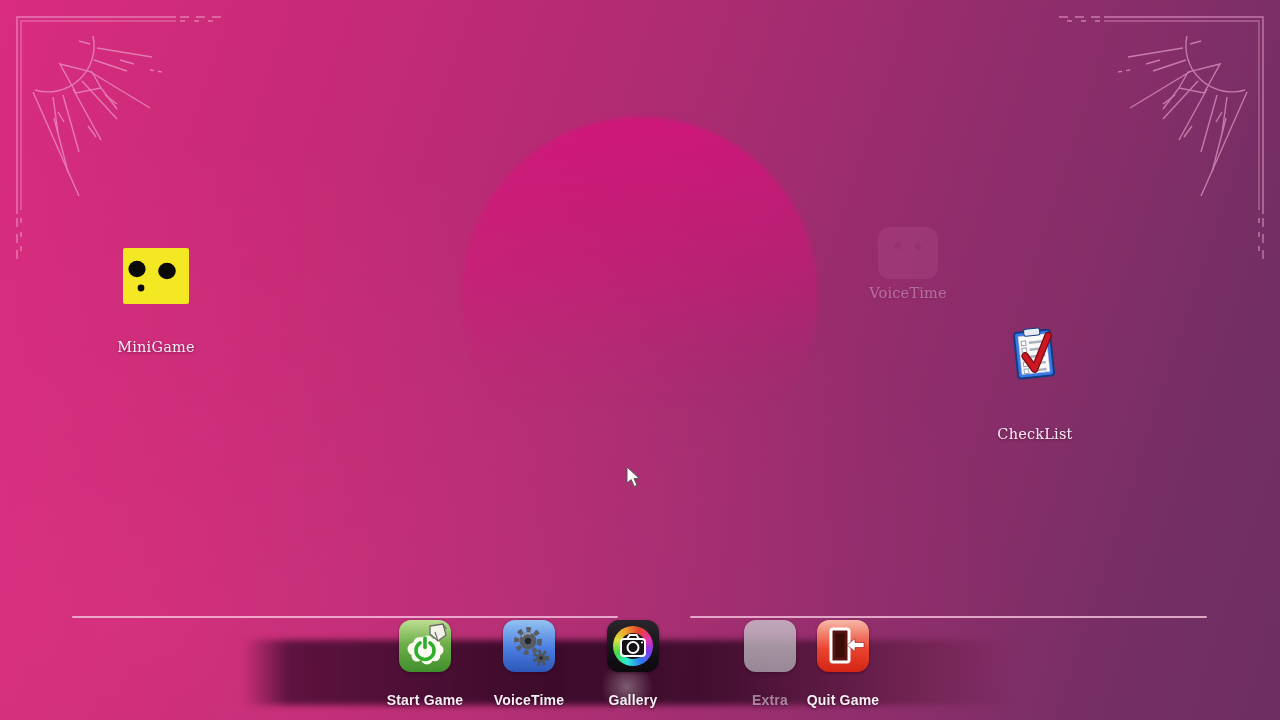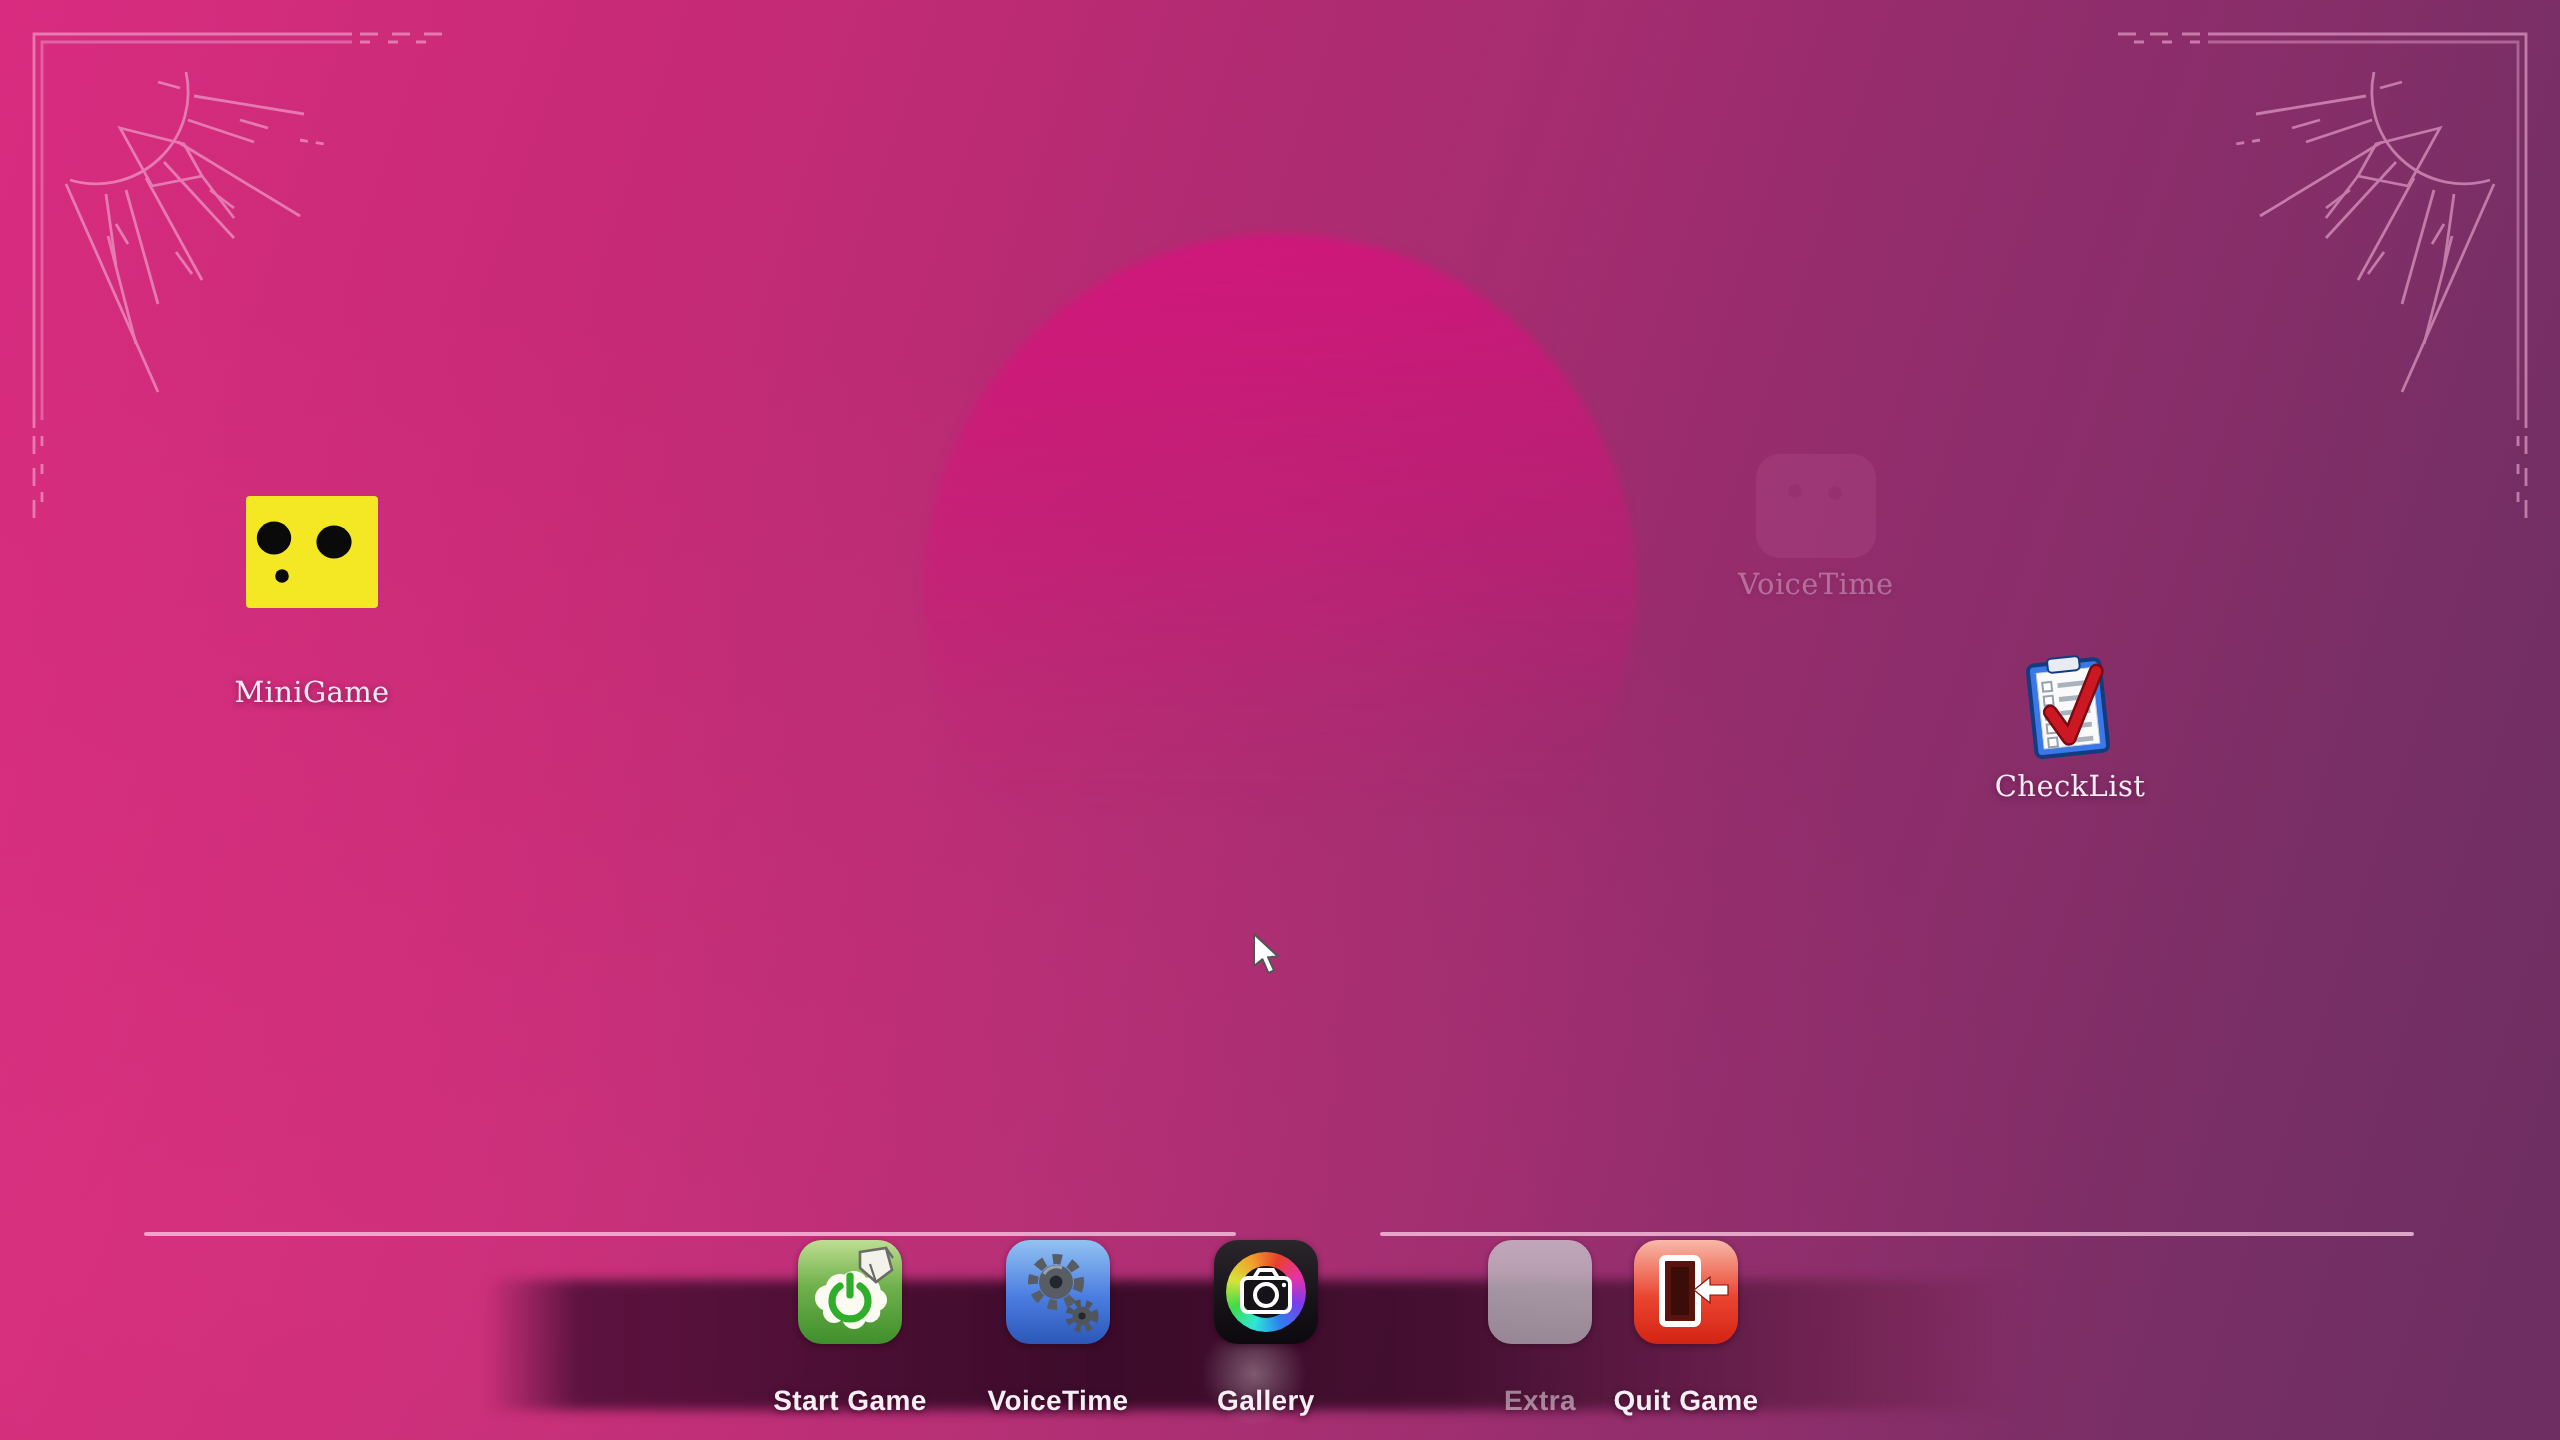--- a/index.html
+++ b/index.html
@@ -139,21 +139,21 @@
   <div class="dicon faded-vt" style="left:838px;top:227px;">
     <div class="vt-art">
       <span class="dot d1"></span>
         <span class="dot d2"></span>
     </div>
     <div class="dlabel" style="margin-top:6px;">VoiceTime</div>
   </div>
 
 
 
-  <div class="dicon" style="left:965px;top:325px;">
+  <div class="dicon" style="left:965px;top:325px;gap:40px;">
     <svg class="cl-art" viewBox="0 0 58 58">
       <g transform="rotate(-6 29 29)">
         <rect x="10" y="6" width="36" height="46" rx="3" fill="#3a78e8" stroke="#123c80" stroke-width="2"></rect>
         <rect x="14" y="10" width="28" height="38" fill="#fafafa" stroke="#c8ccd4" stroke-width="0.5"></rect>
         <rect x="20" y="3.5" width="16" height="7" rx="2" fill="#e8ecf2" stroke="#123c80" stroke-width="1"></rect>
         <g fill="#ffffff" stroke="#98a0ac" stroke-width="1">
           <rect x="16.5" y="15" width="4.5" height="4.5"></rect>
             <rect x="16.5" y="22" width="4.5" height="4.5"></rect>
           <rect x="16.5" y="29" width="4.5" height="4.5"></rect>
             <rect x="16.5" y="36" width="4.5" height="4.5"></rect>

